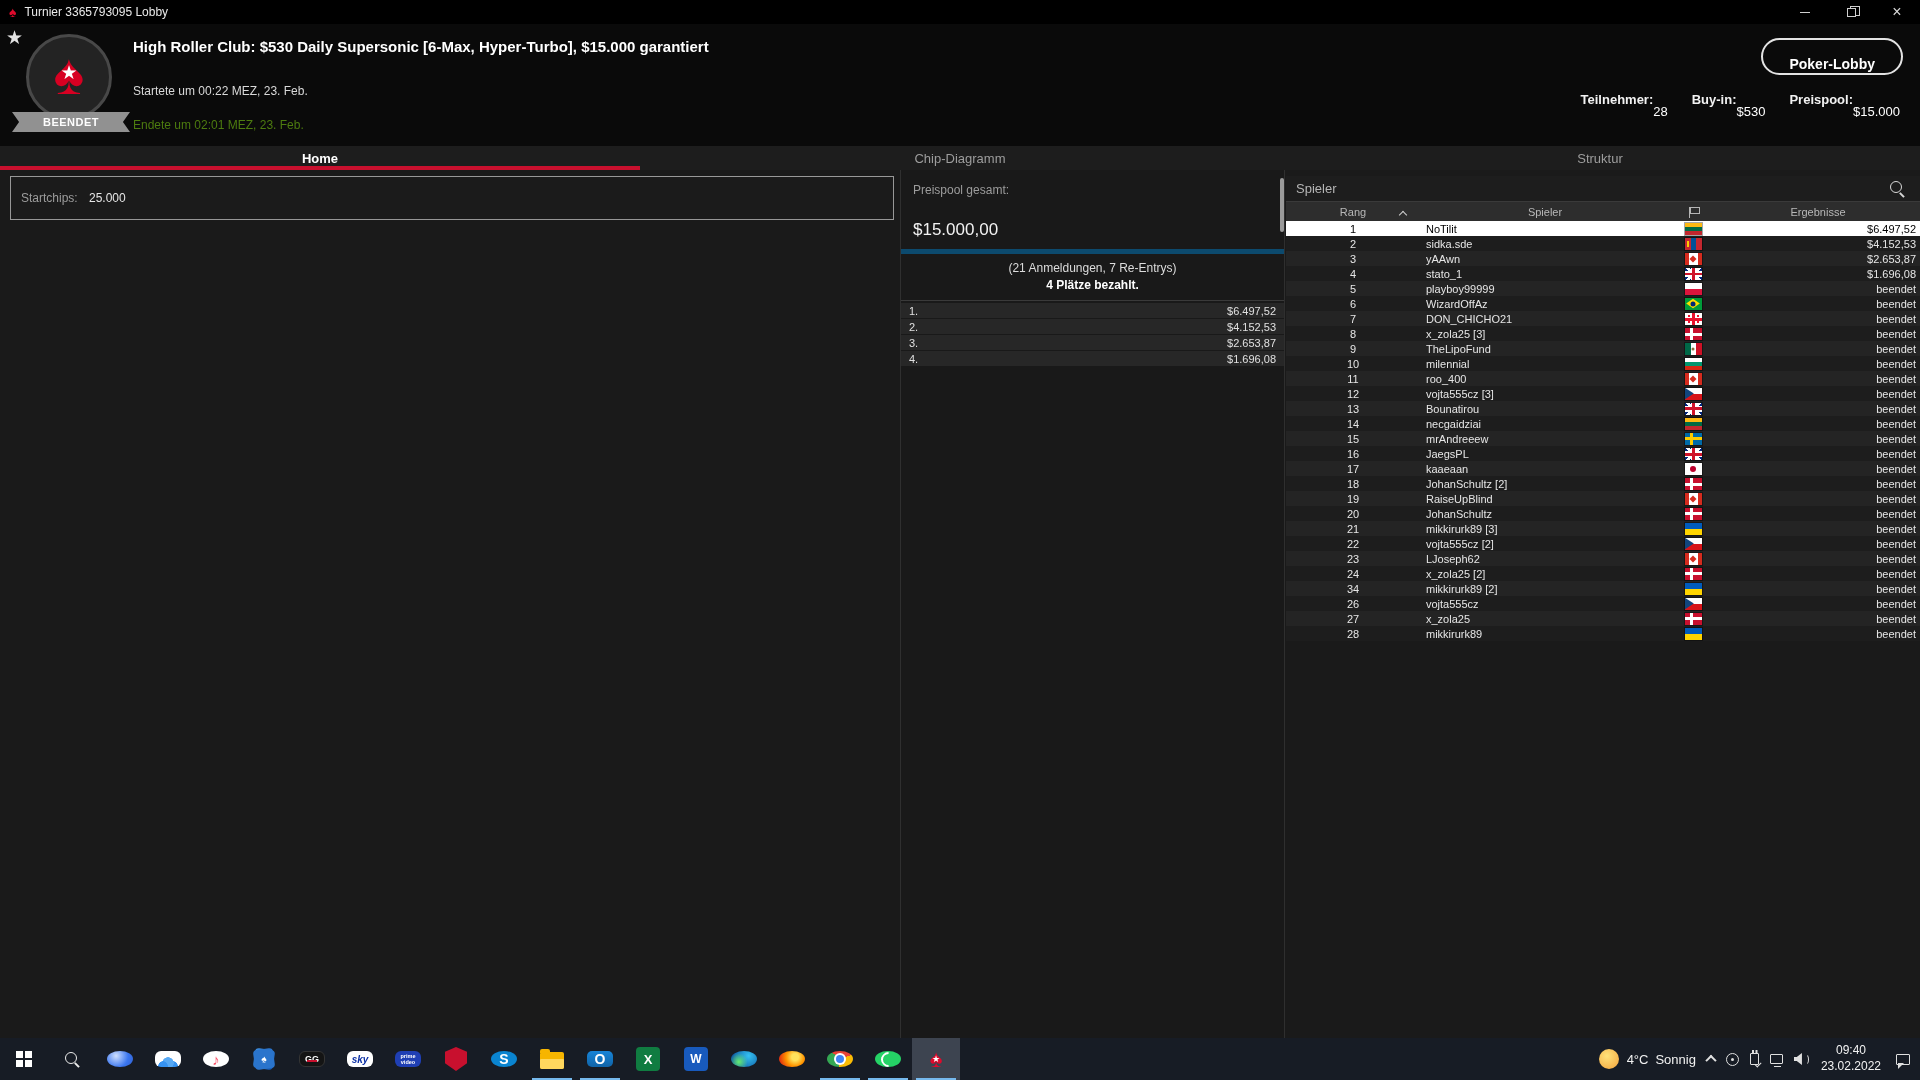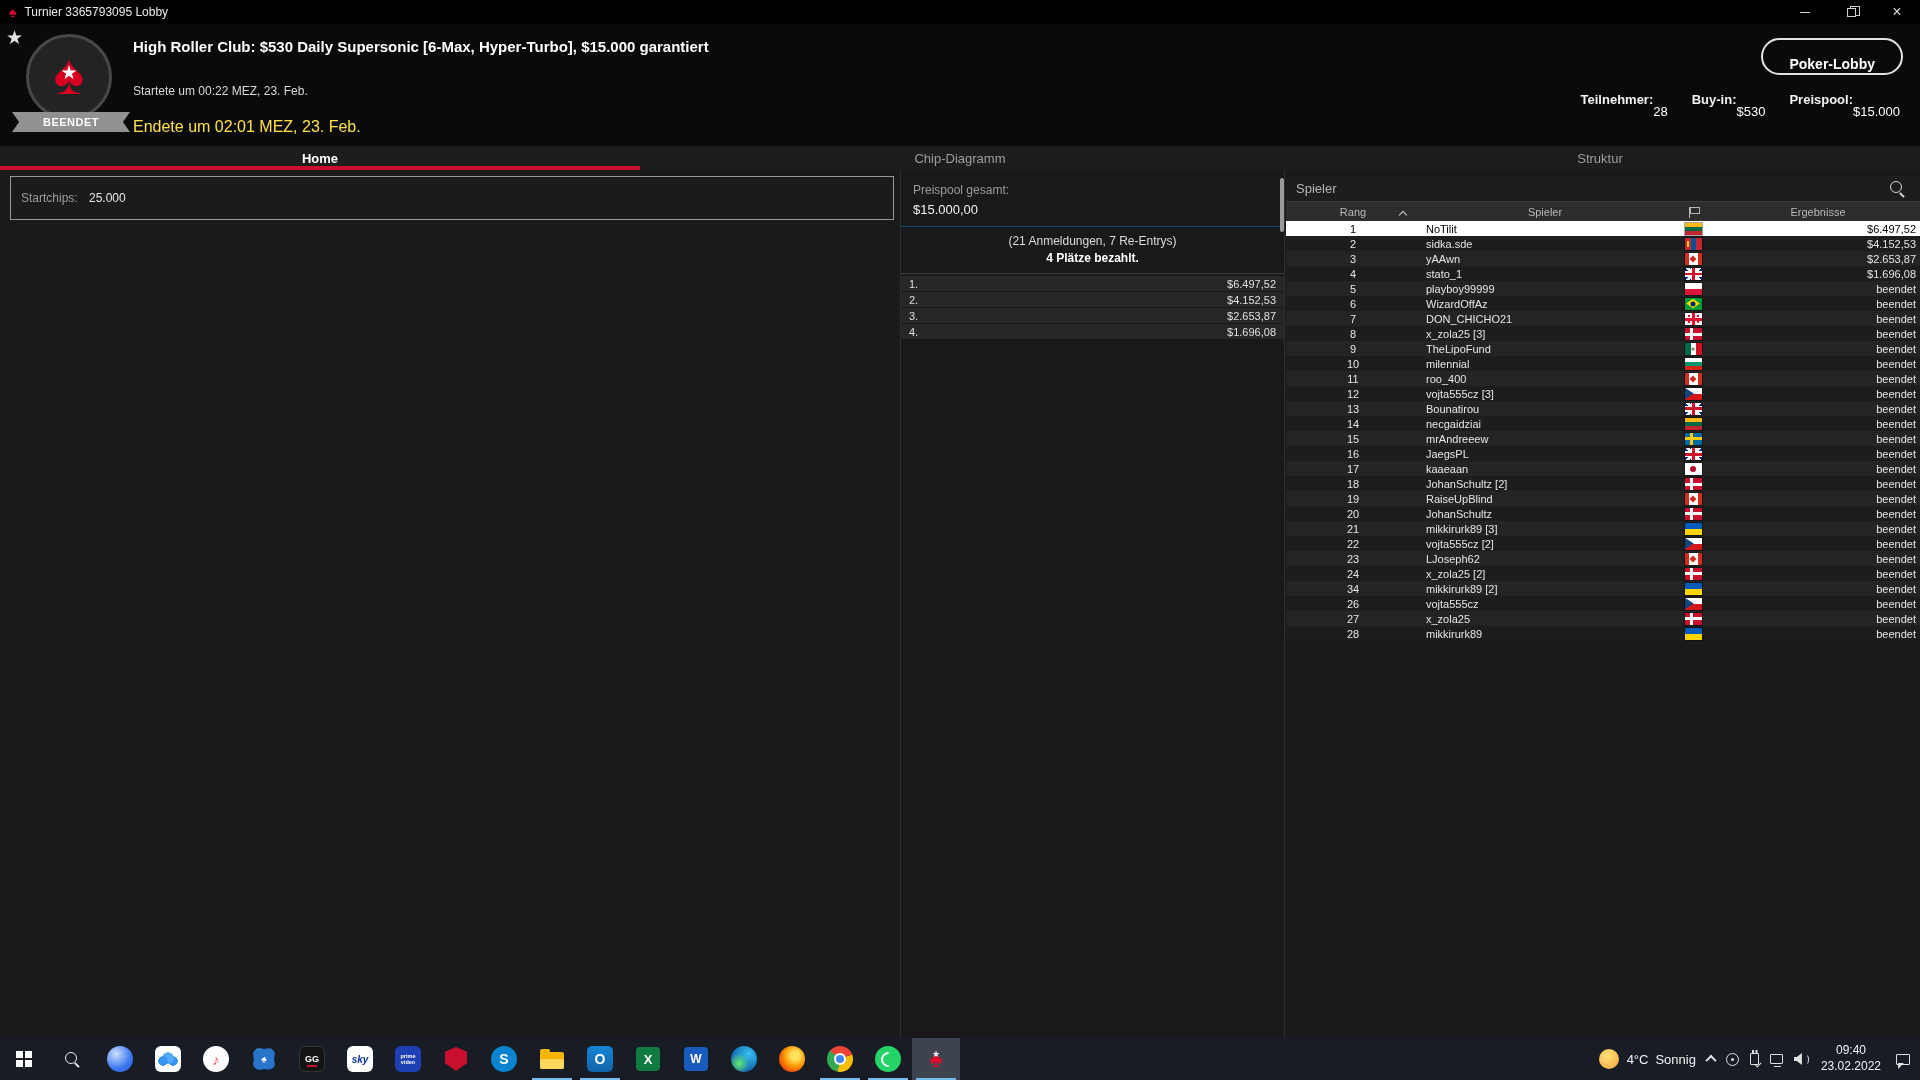--- a/index.html
+++ b/index.html
@@ -24,21 +24,21 @@
   .fav-star{position:absolute;left:6px;top:2px;font-size:19px;color:#e3e3e3}
   .fav-star::before{content:"★"}
   .logo-circle{position:absolute;left:26px;top:10px;width:86px;height:86px;border-radius:50%;background:#232323;border:3px solid #484848;display:flex;align-items:center;justify-content:center}
   .logo-spade{font-size:58px;color:#d70022;line-height:1;margin-top:-6px}
   .logo-spade::before{content:"♠"}
   .logo-star{position:absolute;top:24px;left:50%;transform:translateX(-50%);font-size:19px;color:#fff}
   .logo-star::before{content:"★"}
   .ribbon{position:absolute;left:12px;top:88px;width:118px;height:20px;background:#919191;clip-path:polygon(0 0,100% 0,94% 50%,100% 100%,0 100%,6% 50%);display:flex;align-items:center;justify-content:center;font-size:11px;font-weight:bold;color:#fdfdfd;letter-spacing:.5px;z-index:2}
   .h-title{position:absolute;left:133px;top:14px;font-size:15px;font-weight:bold;color:#fff}
   .h-start{position:absolute;left:133px;top:60px;font-size:12px;color:#d9d9d9}
-  .h-end{position:absolute;left:133px;top:94px;font-size:16px;color:#fde047}
+  .h-end{position:absolute;left:133px;top:94px;font-size:12px;color:#4d7c0f}
   .lobby-btn{position:absolute;right:17px;top:14px;height:37px;padding:16px 26px;border:2px solid #e3e3e3;border-radius:19px;color:#fff;font-size:14px;font-weight:bold}
   .h-stats{position:absolute;right:20px;top:68px;display:flex;gap:24px}
   .stat-col{display:flex;flex-direction:row}
   .stat-label{font-size:13px;font-weight:bold;color:#f2f2f2}
   .stat-value{font-size:13px;color:#fff;margin-top:12px}
 
   
   .tabbar{position:absolute;top:146px;left:0;width:1920px;height:24px;background:#1d1d1d;display:flex}
   .tab{flex:1;display:flex;align-items:center;justify-content:center;position:relative;font-size:13px;color:#9d9d9d}
   .tab.active{color:#fff;font-weight:bold}
@@ -47,23 +47,23 @@
   
   .content{position:absolute;top:170px;left:0;right:0;bottom:42px;background:#1a1a1a}
   .left-box{position:absolute;left:10px;top:6px;width:884px;height:44px;border:1px solid #979797;background:#1b1b1b;padding:4px 10px;display:flex;flex-direction:column;justify-content:center;gap:3px}
   .lb-row{display:flex;align-items:center;font-size:12px;line-height:16px}
   .lb-label{width:68px;color:#9c9c9c}
   .lb-value{color:#e6e6e6}
   .info-icon{display:inline-flex;align-items:center;justify-content:center;width:13px;height:13px;border-radius:50%;background:#1e9cd7;color:#fff;font-size:9px;font-weight:bold;font-style:italic;font-family:"Liberation Serif",serif;margin-left:7px}
   .info-icon::before{content:"i"}
 
   .mid-col{position:absolute;left:900px;top:0;width:385px;height:100%;border-left:1px solid #2f2f2f;border-right:1px solid #2f2f2f;background:#191919}
-  .mid-block1{padding:13px 12px 9px;border-bottom:1px solid #0c4a6e}
+  .mid-block1{padding:13px 12px 9px;border-bottom:5px solid #0c4a6e}
   .mb1-label{font-size:12px;color:#9c9c9c}
-  .mb1-value{font-size:13px;color:#f2f2f2;margin-top:5px}
+  .mb1-value{font-size:17px;color:#f2f2f2;margin-top:23px}
   .mid-block2{padding:7px 0 8px;border-bottom:1px solid #3a3a3a;text-align:center}
   .mb2-line1{font-size:12px;color:#dcdcdc}
   .mb2-line2{font-size:12px;font-weight:bold;color:#fff;margin-top:3px}
   .payouts{margin-top:2px}
   .payout-row{height:15px;margin-bottom:1px;background:#272727;display:flex;align-items:center;justify-content:space-between;padding:0 8px;font-size:11px;color:#e0e0e0}
   .mid-scroll{position:absolute;right:0;top:8px;width:4px;height:54px;background:#9a9a9a;border-radius:2px}
 
   .right-col{position:absolute;left:1286px;top:0;right:0;height:100%}
   .searchbar{margin-top:6px;height:26px;background:#1d1d1d;border-bottom:1px solid #3a3a3a;display:flex;align-items:center;position:relative}
   .search-input{flex:1;height:100%;background:transparent;border:none;outline:none;color:#dcdcdc;font-size:13px;padding-left:10px}
@@ -110,21 +110,21 @@
   .flag-jp{background:#fff}
   .flag-jp::after{content:"";position:absolute;left:50%;top:50%;width:6px;height:6px;border-radius:50%;background:#bc002d;transform:translate(-50%,-50%)}
   .flag-ua{background:linear-gradient(180deg,#005bbb 0 50%,#ffd500 50% 100%)}
 
   
   .taskbar{position:absolute;left:0;bottom:0;width:1920px;height:42px;background:#171c25;display:flex;align-items:center;z-index:40}
   .tb-icons{display:flex;height:100%}
   .tb-btn{width:48px;height:42px;display:flex;align-items:center;justify-content:center;position:relative}
   .tb-btn.running::after{content:"";position:absolute;left:4px;right:4px;bottom:0;height:2px;background:#76b9ed}
   .tb-btn.focused{background:#3d4450}
-  .tb-icon{display:flex;align-items:center;justify-content:center;width:26px;height:26px;color:#fff;font-weight:bold}
+  .tb-icon{display:flex;align-items:center;justify-content:center;width:26px;height:16px;color:#fff;font-weight:bold}
   .icon-start{width:16px;height:16px;background-image:linear-gradient(#fff,#fff),linear-gradient(#fff,#fff),linear-gradient(#fff,#fff),linear-gradient(#fff,#fff);background-size:7px 7px;background-position:0 0,9px 0,0 9px,9px 9px;background-repeat:no-repeat}
   .icon-search{position:relative;width:16px;height:16px}
   .icon-search::before{content:"";position:absolute;left:1px;top:1px;width:10px;height:10px;border:1.6px solid #ececec;border-radius:50%}
   .icon-search::after{content:"";position:absolute;right:0;bottom:1px;width:6px;height:1.8px;background:#ececec;transform:rotate(45deg)}
   .icon-signal{border-radius:50%;background:radial-gradient(circle at 35% 30%,#cfe0ff,#3a76f0 60%,#2f5fd0)}
   .icon-icloud{border-radius:6px;background-color:#fff;background-image:radial-gradient(circle at 8px 15px,#3693f3 4.5px,transparent 5px),radial-gradient(circle at 13px 12px,#57a9f5 5.5px,transparent 6px),radial-gradient(circle at 18px 15px,#3693f3 4.5px,transparent 5px)}
   .icon-apple-music{border-radius:50%;background:#fff;color:#fb4f67;font-size:15px}
   .icon-apple-music::before{content:"♪"}
   .icon-poker-cards{width:20px;height:20px;border-radius:4px;background:linear-gradient(135deg,#3f8fe0,#1459b5);transform:rotate(8deg);position:relative}
   .icon-poker-cards::before{content:"";position:absolute;inset:0;border-radius:4px;background:#2a74cc;transform:rotate(-16deg);z-index:-1}

